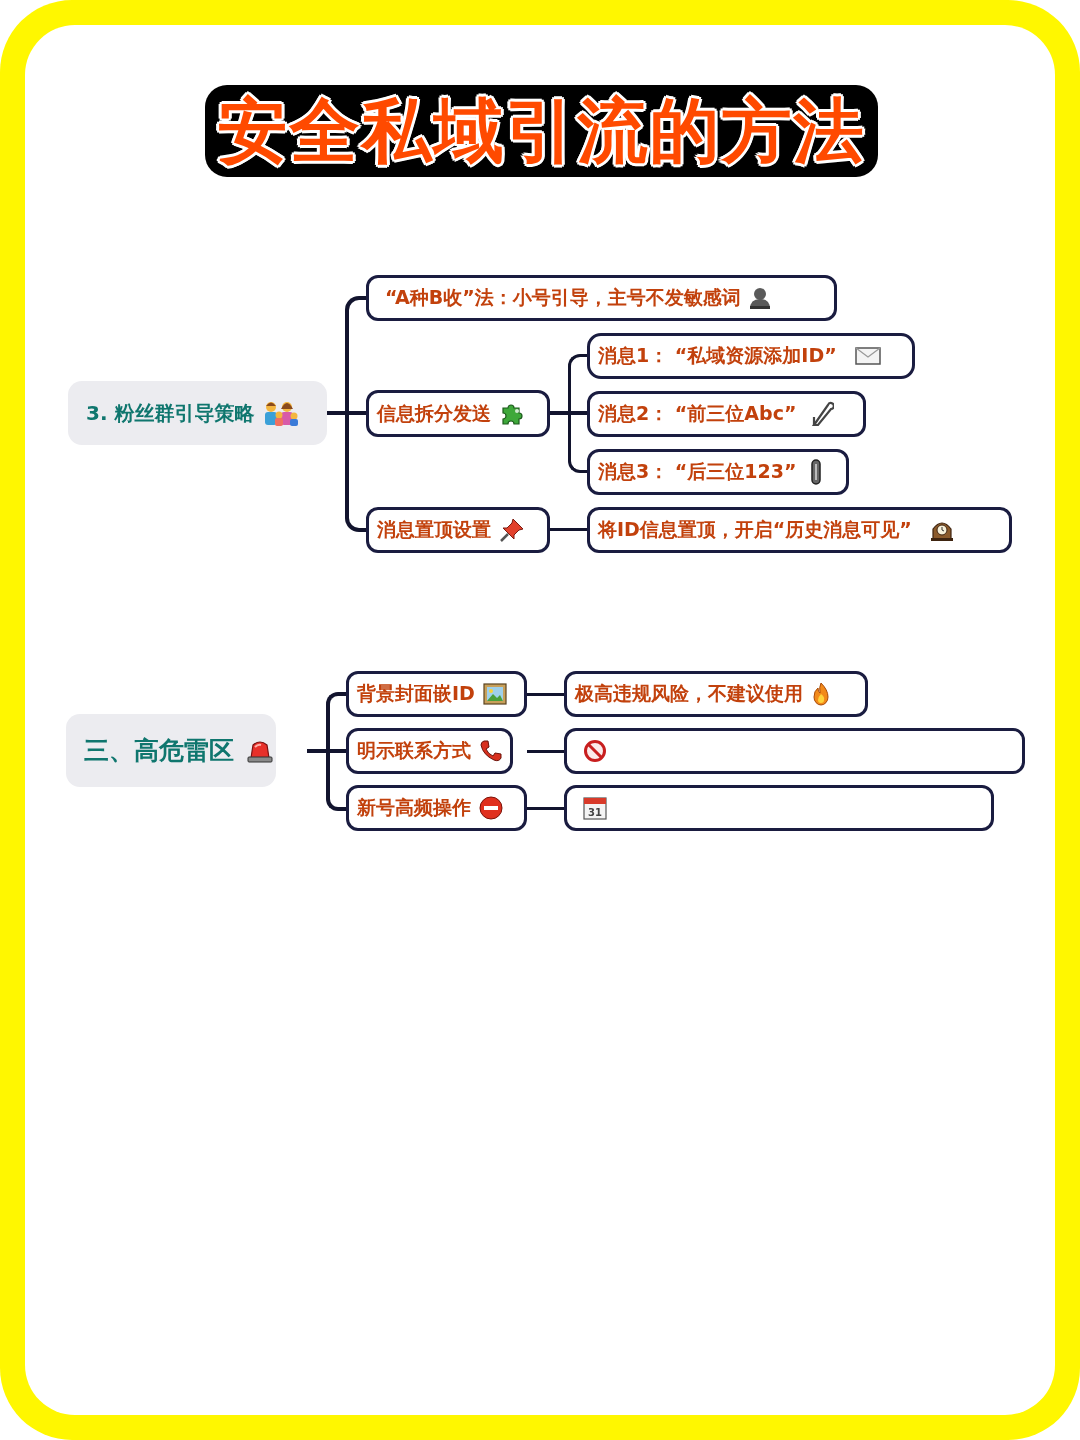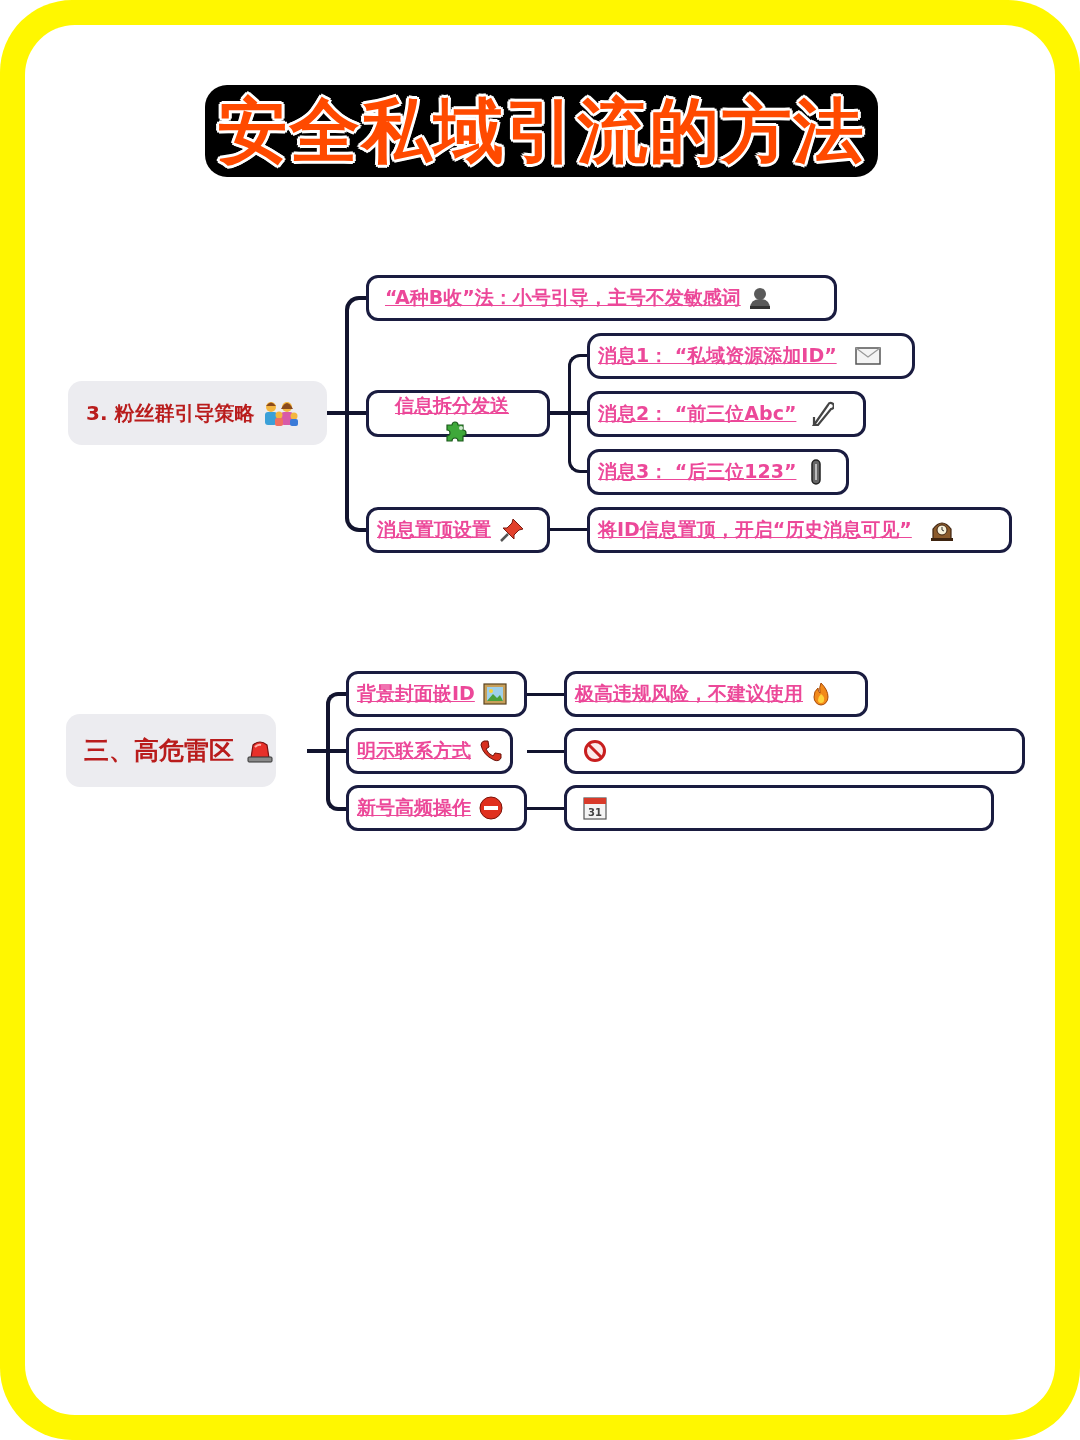--- a/index.html
+++ b/index.html
@@ -25,27 +25,27 @@
     font-size:70px; font-weight:bold; color:#ff4a00; letter-spacing:2px;
     -webkit-text-stroke:0px;
     text-shadow:
       3px 0 0 #fff, -3px 0 0 #fff, 0 3px 0 #fff, 0 -3px 0 #fff,
       2px 2px 0 #fff, -2px 2px 0 #fff, 2px -2px 0 #fff, -2px -2px 0 #fff;
     white-space:nowrap; line-height:1;
   }
   .root {
     position:absolute; background:#ececf0; border-radius:14px;
     display:flex; align-items:center; padding-left:18px; box-sizing:border-box;
-    color:#b91c1c; font-weight:bold; white-space:nowrap;
+    color:#0f766e; font-weight:bold; white-space:nowrap;
   }
   .node {
     position:absolute; box-sizing:border-box; background:#fff;
     border:3px solid #1a1c40; border-radius:12px;
     display:flex; align-items:center; padding-left:8px; padding-right:20px;
-    color:#ec4899; font-size:19px; font-weight:bold; white-space:nowrap;text-decoration:underline;
+    color:#c2410c; font-size:19px; font-weight:bold; white-space:nowrap;
   }
   .icon { display:inline-flex; align-items:center; justify-content:center; margin-left:8px; }
   .line { position:absolute; background:#12142e; }
   .elbow { position:absolute; box-sizing:border-box; border-color:#12142e; border-style:solid; }
 </style>
 </head>
 <body>
 
 <div class="frame">
   <div class="frame-inner"></div>
@@ -87,21 +87,21 @@
   <span>“A种B收”法：小号引导，主号不发敏感词</span>
   <span class="icon">
     <svg width="22" height="22" viewBox="0 0 22 22">
         <circle cx="11" cy="7" r="6" fill="#5a5a5a"></circle>
         <path d="M1 22 Q1 12 11 12 Q21 12 21 22Z" fill="#5a5a5a"></path>
         <rect x="1" y="19" width="20" height="3" fill="#333"></rect>
       </svg>
   </span>
 </div>
 
-<div class="node" style="left:366px; top:390px; width:184px; height:47px;flex-direction:column;">
+<div class="node" style="left:366px; top:390px; width:184px; height:47px;">
   <span>信息拆分发送</span>
   <span class="icon">
     <svg width="26" height="24" viewBox="0 0 26 24">
         <path d="M4 6 h5 a3 3 0 1 1 6 0 h5 v5 a3 3 0 1 1 0 6 v5 h-5 a3 3 0 1 0 -6 0 h-5 v-5 a3 3 0 1 0 0 -6z" fill="#3ea83a" stroke="#1c5a1c" stroke-width="1.2"></path>
         <circle cx="18" cy="9" r="2" fill="#cfe8cf"></circle>
       </svg>
   </span>
 </div>
 
 <div class="node" style="left:587px; top:333px; width:328px; height:46px;border-radius:14px;">

